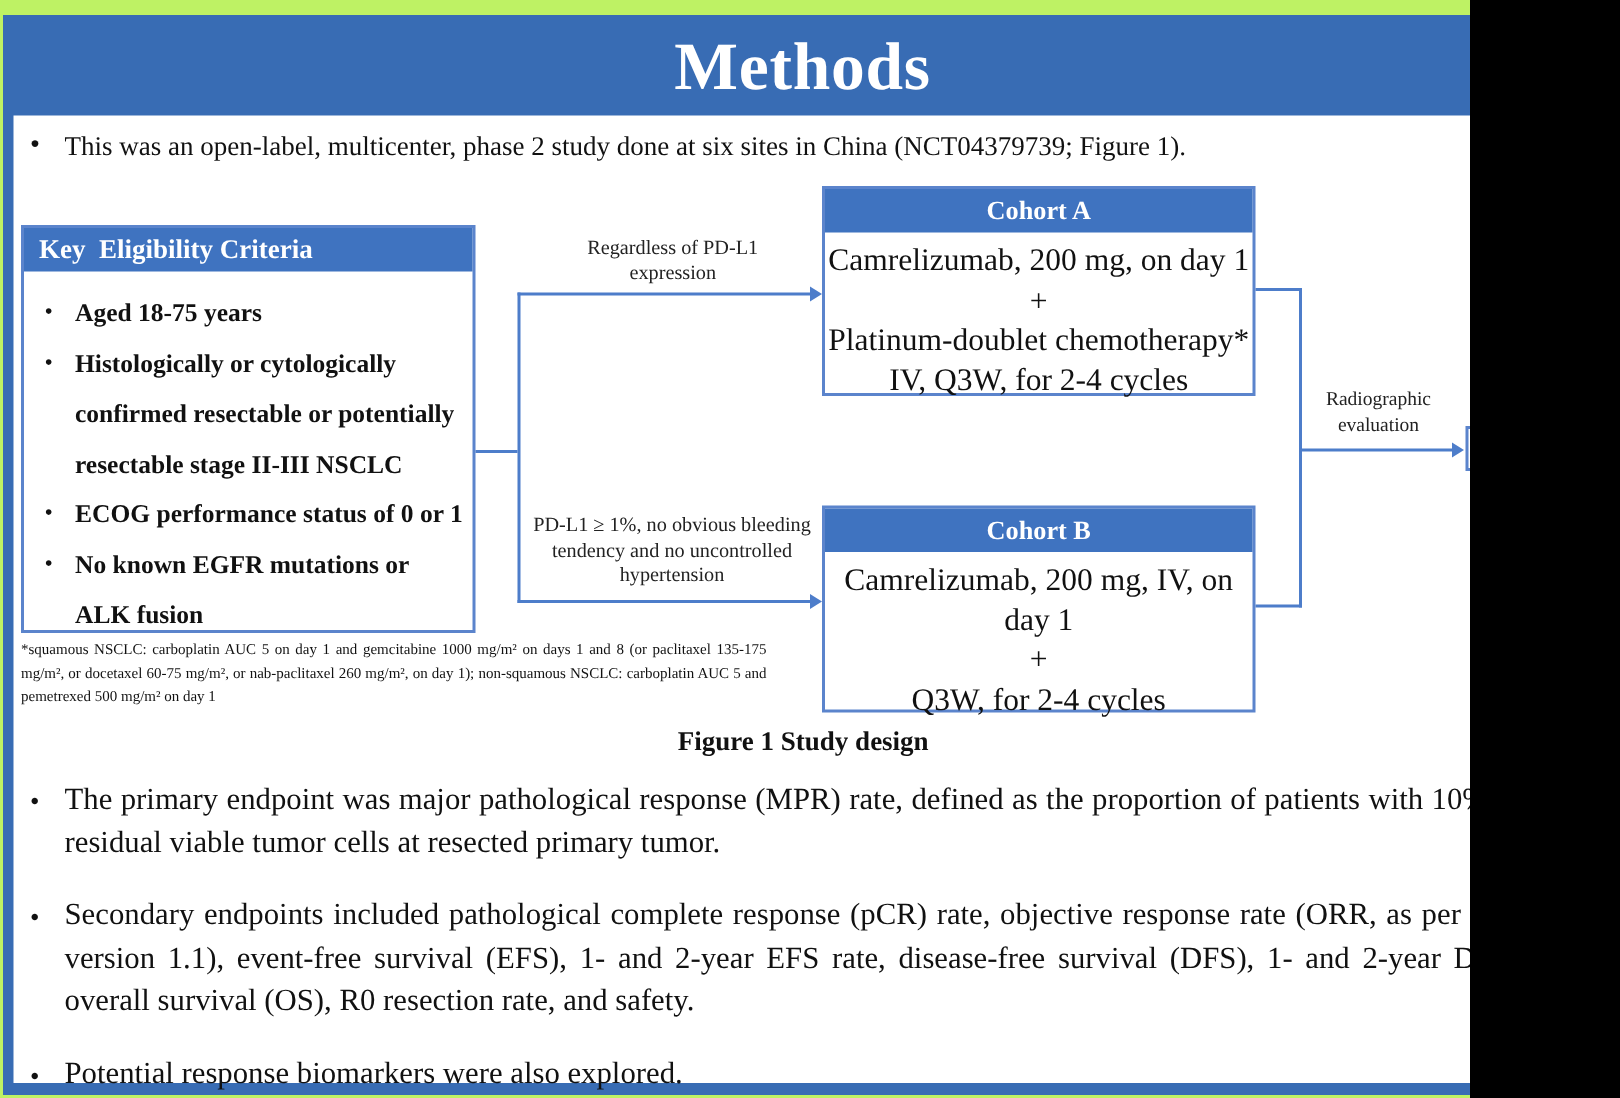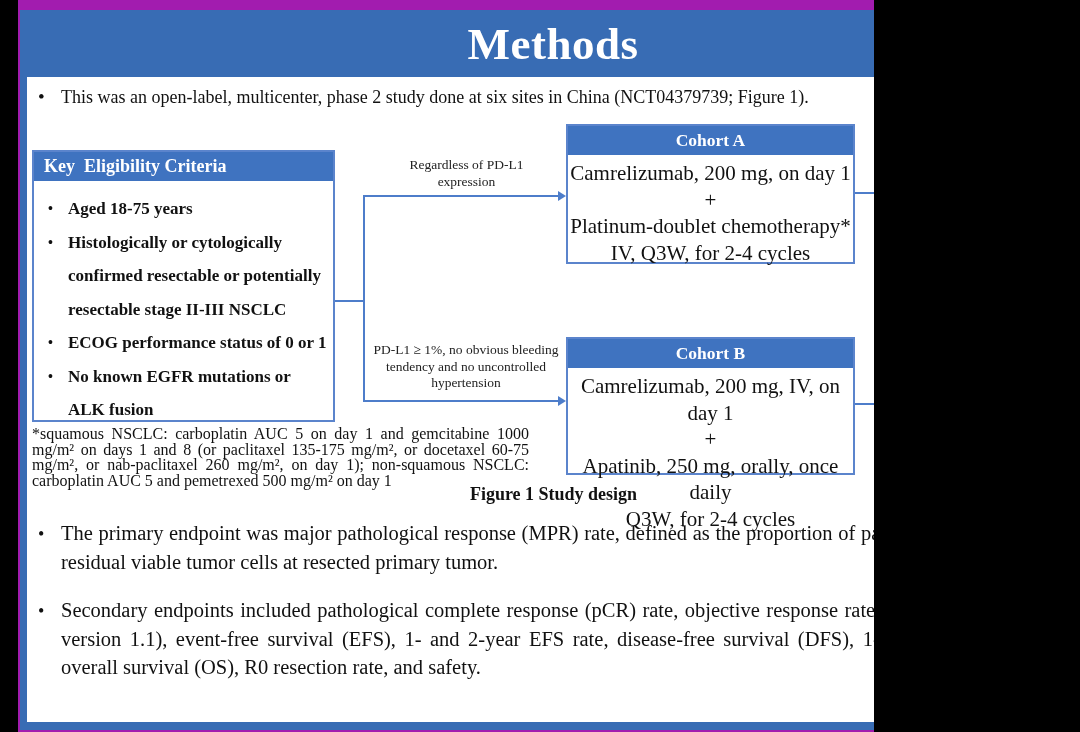--- a/index.html
+++ b/index.html
@@ -1,18 +1,18 @@
 <!DOCTYPE html>
 <html><head>
 <meta charset="utf-8">
 <style>
   * { margin:0; padding:0; box-sizing:border-box; }
   html,body { background:#000; }
   body { font-family:"Liberation Serif", serif; color:#111; }
-  .canvas { position:relative; width:856px; height:732px; background:#a21caf; overflow:hidden;margin-left:18px; }
+  .canvas { position:relative; width:980px; height:732px; background:#bef264; overflow:hidden; }
   .frame { position:absolute; left:2px; top:10px; width:1066px; height:720px; background:#386cb4; }
   .titlebar { position:absolute; left:2px; top:10px; width:1066px; height:67px; background:#386cb4;
               display:flex; align-items:center; justify-content:center; }
   .title { color:#fff; font-size:45px; font-weight:bold; letter-spacing:0.5px; }
   .content { position:absolute; left:9px; top:77px; width:1053px; height:645px; background:#fff; }
 
   
   .intro { position:absolute; left:11px; top:6px; width:1030px; padding-left:23px; font-size:18px; line-height:28px; }
   .intro::before { content:"\2022"; position:absolute; left:0; top:0; font-size:19px; }
 
@@ -36,21 +36,21 @@
 
   
   .hline { position:absolute; height:2px; background:#4d7dca; }
   .vline { position:absolute; width:2px; background:#4d7dca; }
   .ahead { position:absolute; width:0; height:0; border-top:5px solid transparent;
            border-bottom:5px solid transparent; border-left:8px solid #4d7dca; }
 
   
   .dlabel { position:absolute; text-align:center; font-size:13.5px; line-height:16.5px; color:#222; }
 
-  .footnote { position:absolute; left:5px; top:349px; width:497px; font-size:16px; line-height:15.6px; text-align:justify; }
+  .footnote { position:absolute; left:5px; top:349px; width:497px; font-size:10px; line-height:15.6px; text-align:justify; }
   .caption { position:absolute; left:0; top:407px; width:100%; text-align:center; font-weight:bold; font-size:18px; }
 
   
   .bullets { position:absolute; left:11px; top:442px; width:1031px; }
   .bullet { position:relative; padding-left:23px; font-size:20.5px; line-height:28.5px;
             text-align:justify; margin-bottom:20px; }
   .bullet::before { content:"\2022"; position:absolute; left:0; top:1px; font-size:18px; }
 </style>
 </head>
 <body>
@@ -84,21 +84,20 @@
         <div>Platinum-doublet chemotherapy*</div>
         <div>IV, Q3W, for 2-4 cycles</div>
       </div>
     </div>
 
     <div class="dbox cohort cohort-b">
       <div class="dhead">Cohort B</div>
       <div class="cohort-body">
         <div>Camrelizumab, 200 mg, IV, on day 1</div>
         <div>+</div>
-        <div>Apatinib, 250 mg, orally, once daily</div>
         <div>Q3W, for 2-4 cycles</div>
       </div>
     </div>
 
     <div class="surgery">
       <span>Surgery</span>
     </div>
 
     <div class="hline" style="left:308px; top:223px; width:28px;"></div>
     <div class="vline" style="left:336px; top:118px; height:207px;"></div>
@@ -116,16 +115,17 @@
     <div class="dlabel" style="left:343px; top:265px; width:192px;text-align:center;">PD-L1 ≥ 1%, no obvious bleeding tendency and no uncontrolled hypertension</div>
     <div class="dlabel" style="left:857px; top:181px; width:106px; font-size:13px;">Radiographic evaluation</div>
 
     <div class="footnote">*squamous NSCLC: carboplatin AUC 5 on day 1 and gemcitabine 1000 mg/m² on days 1 and 8 (or paclitaxel 135-175 mg/m², or docetaxel 60-75 mg/m², or nab-paclitaxel 260 mg/m², on day 1); non-squamous NSCLC: carboplatin AUC 5 and pemetrexed 500 mg/m² on day 1</div>
 
     <div class="caption">Figure 1 Study design</div>
 
     <div class="bullets">
       <div class="bullet">The primary endpoint was major pathological response (MPR) rate, defined as the proportion of patients with 10% or less residual viable tumor cells at resected primary tumor.</div>
       <div class="bullet">Secondary endpoints included pathological complete response (pCR) rate, objective response rate (ORR, as per RECIST version 1.1), event-free survival (EFS), 1- and 2-year EFS rate, disease-free survival (DFS), 1- and 2-year DFS rate, overall survival (OS), R0 resection rate, and safety.</div>
+      <div class="bullet">Potential response biomarkers were also explored.</div>
     </div>
 
   </div>
 </div>
 
 </body></html>

